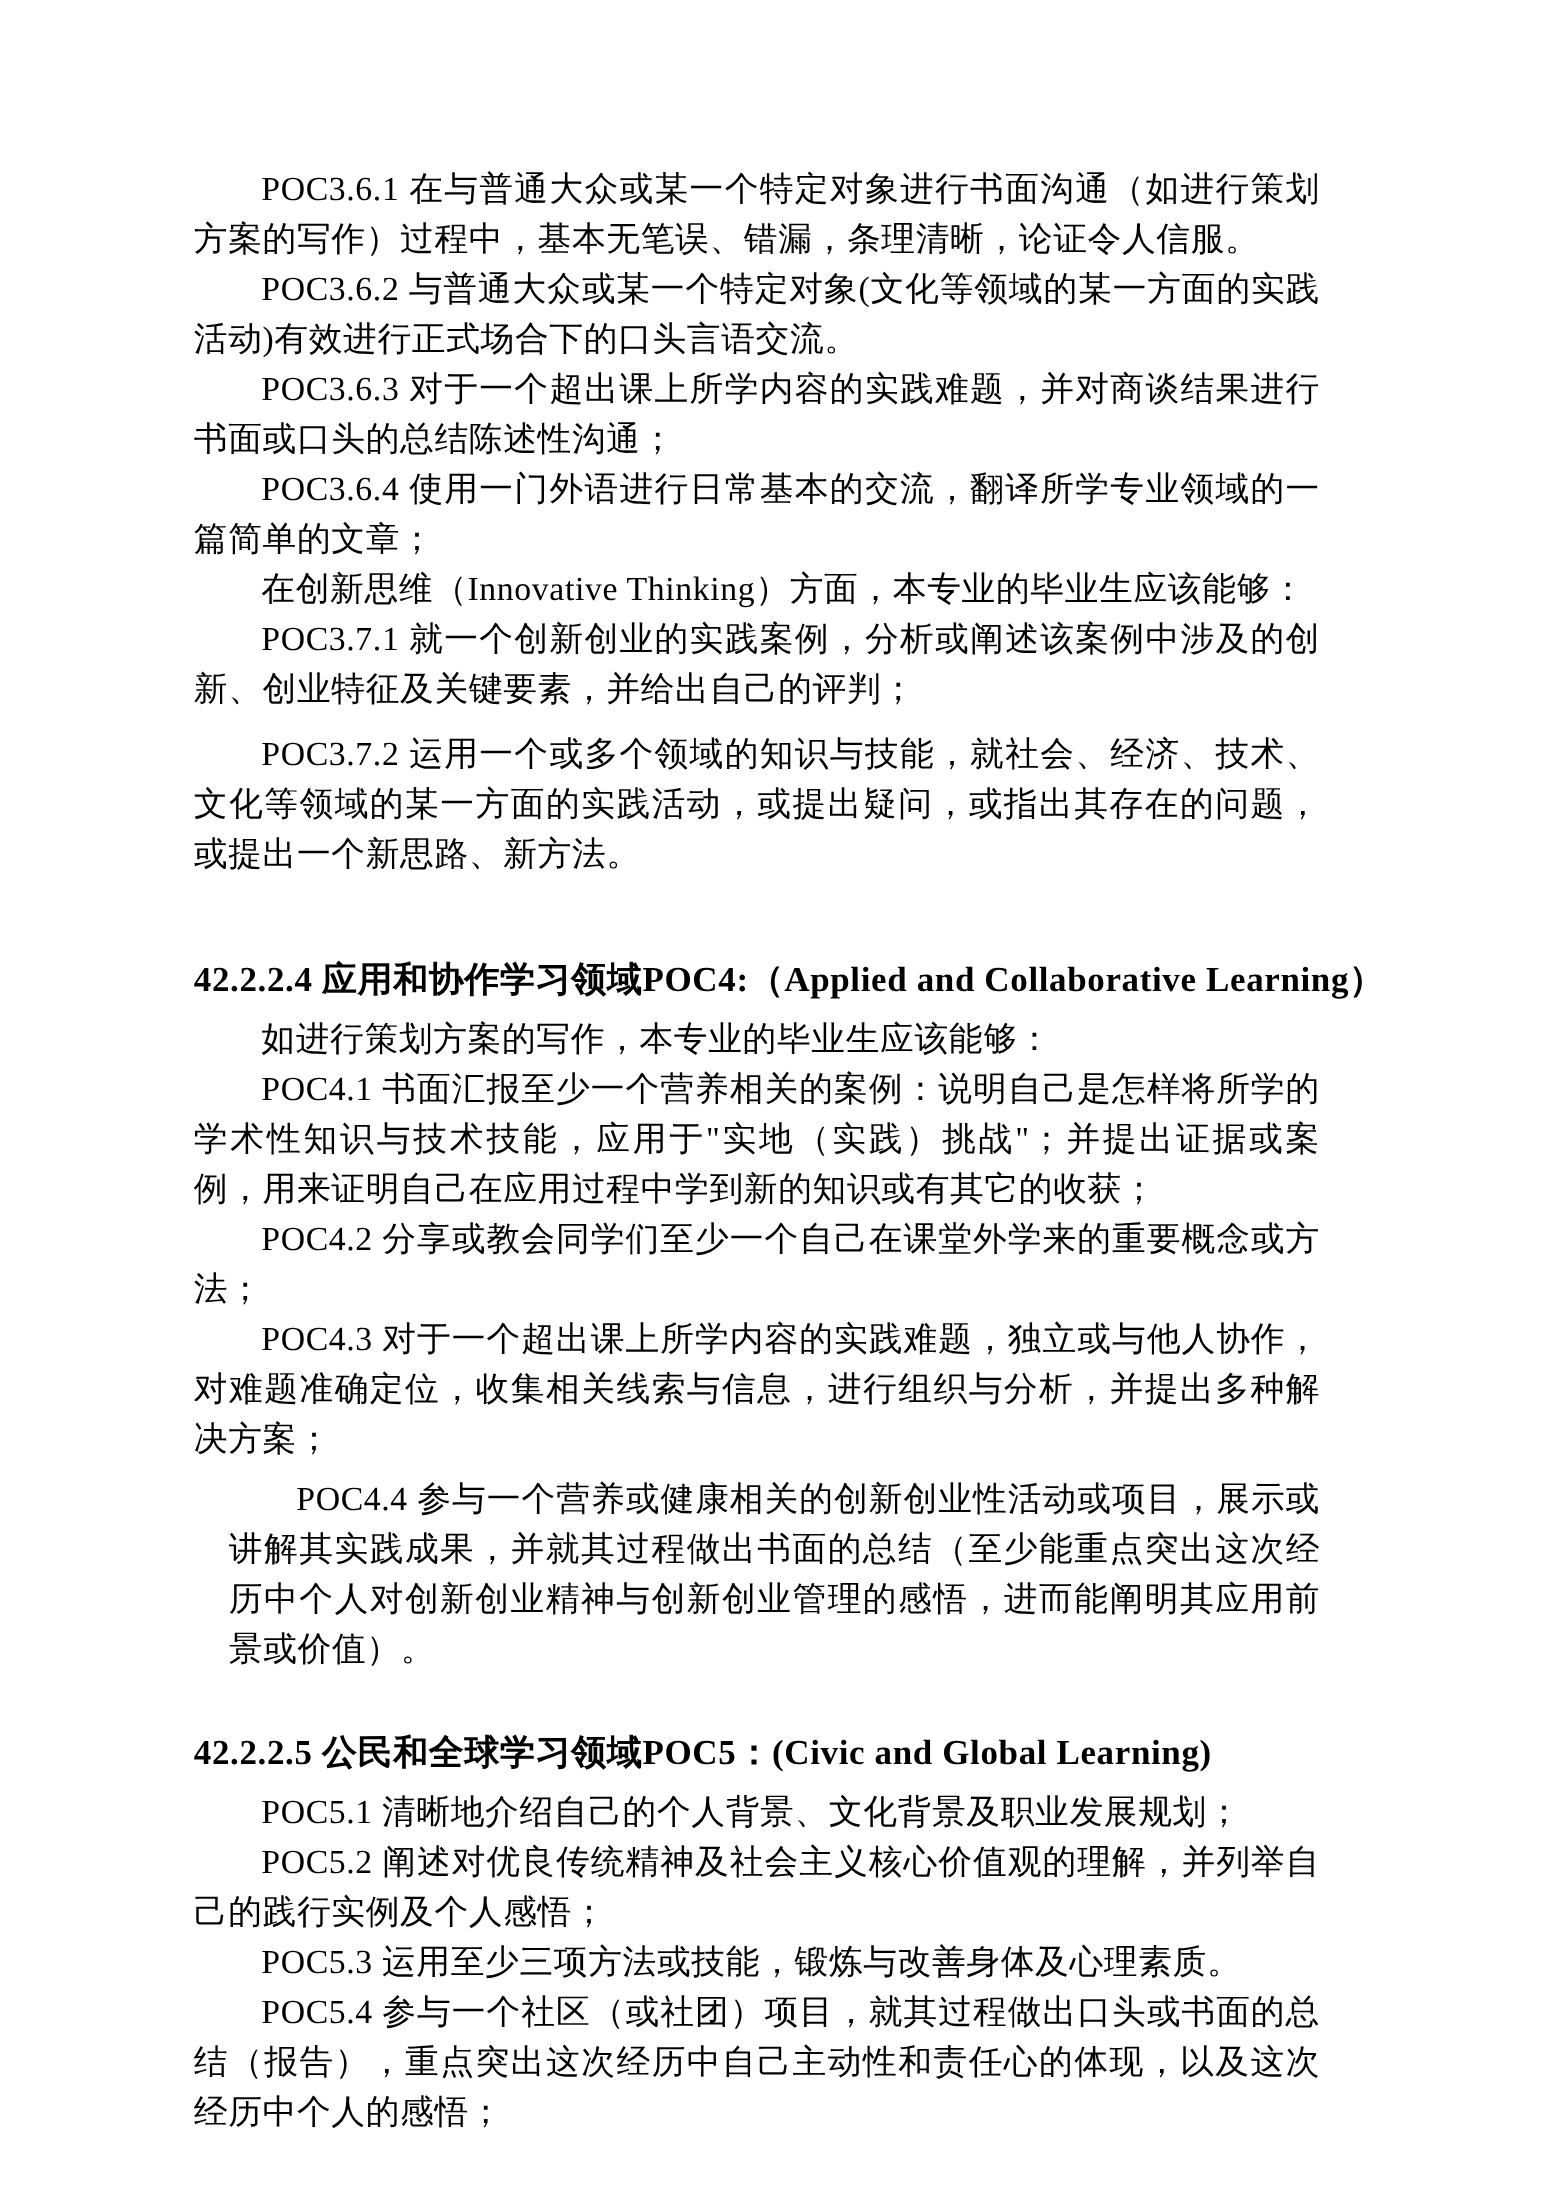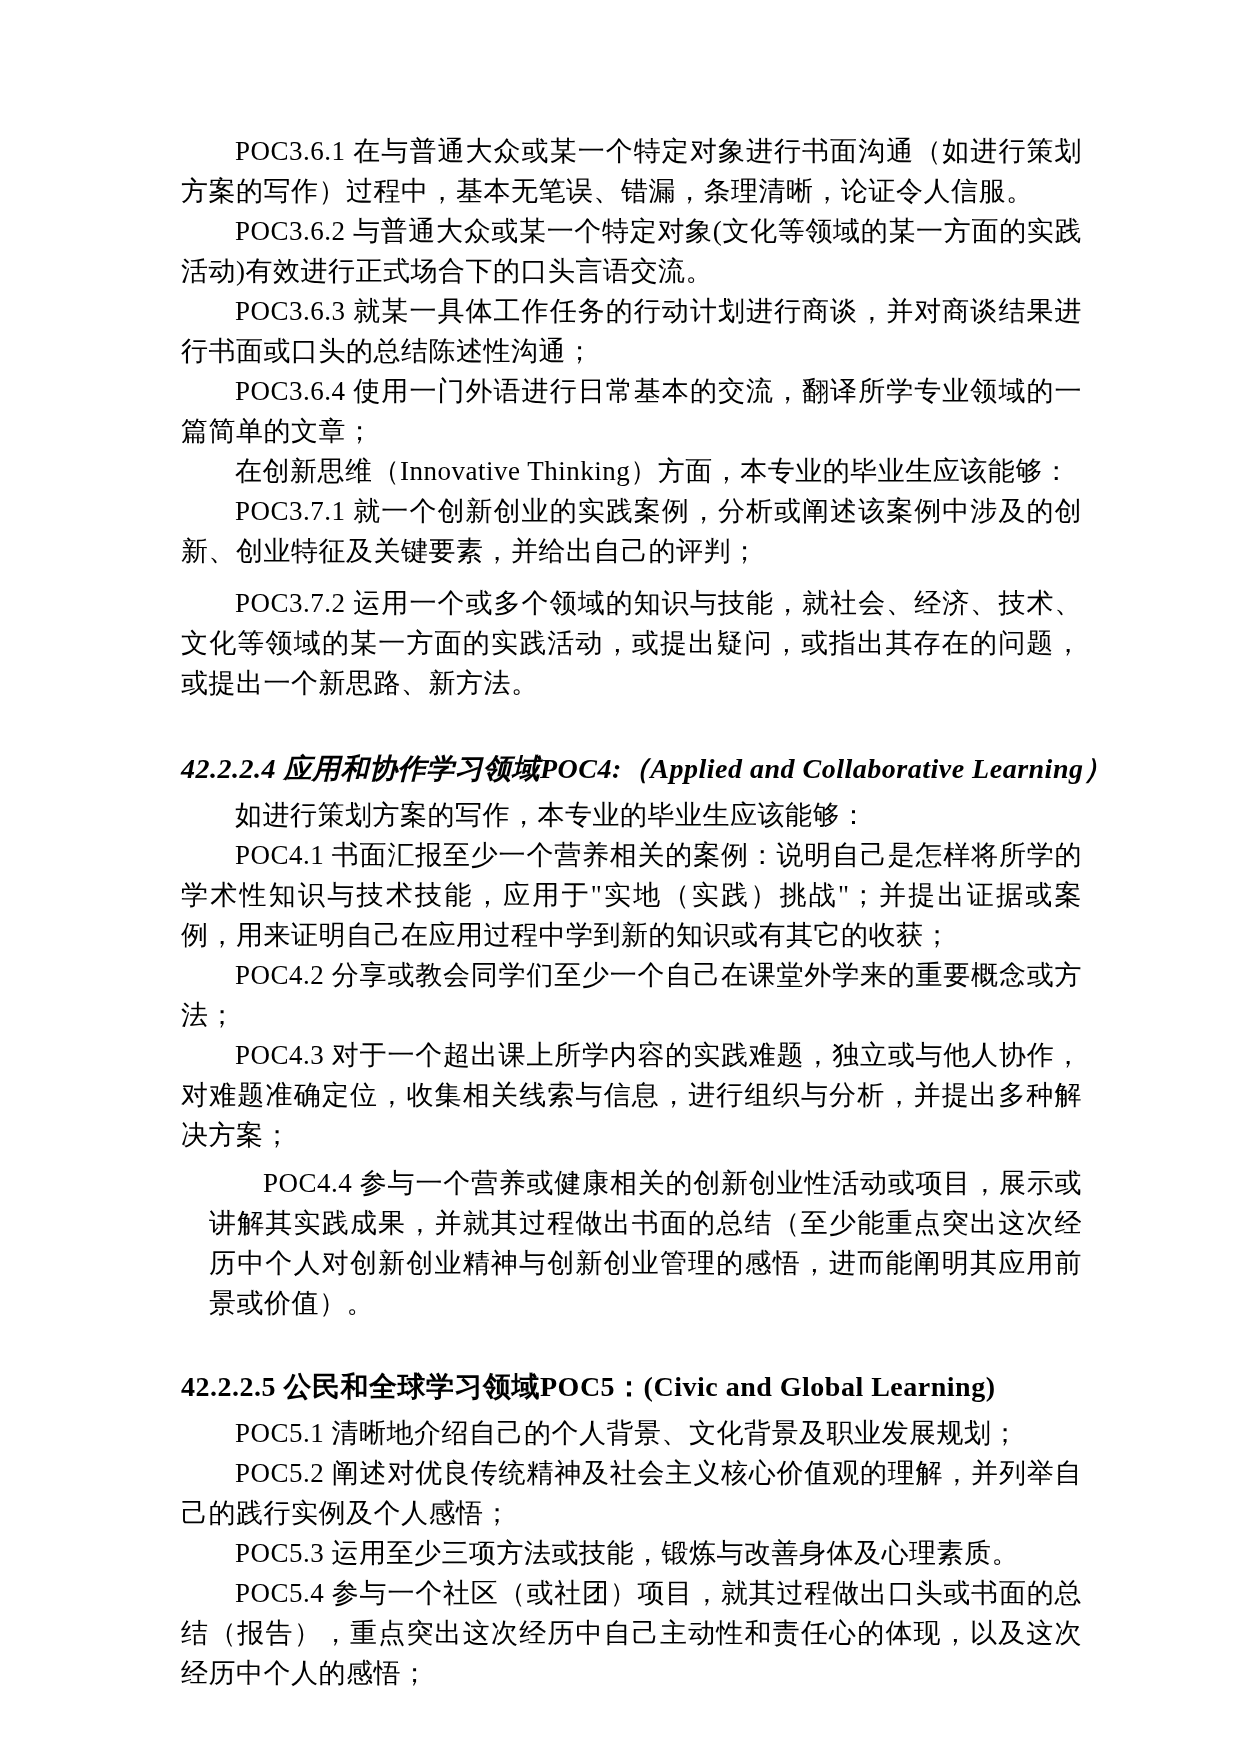--- a/index.html
+++ b/index.html
@@ -11,21 +11,21 @@
     position: relative;
     width: 1239px;
     height: 1754px;
     background: #ffffff;
     overflow: hidden;
     font-family: "Liberation Serif", "DejaVu Serif", serif;
     color: #000000;
   }
   .content {
     position: absolute;
-    left: 181px;
+    left: 155px;
     top: 131px;
     width: 901px;
   }
   .para {
     margin: 0;
     font-size: 27px;
     line-height: 40px;
     text-align: justify;
     text-justify: inter-ideograph;
     text-indent: 2em;
@@ -36,32 +36,32 @@
   .para.gap-8  { margin-top: 8px; margin-left: 28px; }
   .heading {
     margin: 0;
     font-size: 28px;
     font-weight: bold;
     line-height: 44px;
     text-indent: 0;
     letter-spacing: 0.5px;
     white-space: nowrap;
   }
-  .heading.h-424 { margin-top: 44px; margin-bottom: 4px; font-style: italic; }
+  .heading.h-424 { margin-top: 60px; margin-bottom: 4px; }
   .heading.h-425 { margin-top: 42px; margin-bottom: 4px; font-family: Liberation Serif, serif; }
 </style>
 </head>
 <body>
 
 <div class="page">
   <div class="content">
 
     <p class="para">POC3.6.1 在与普通大众或某一个特定对象进行书面沟通（如进行策划方案的写作）过程中，基本无笔误、错漏，条理清晰，论证令人信服。</p>
     <p class="para">POC3.6.2 与普通大众或某一个特定对象(文化等领域的某一方面的实践活动)有效进行正式场合下的口头言语交流。</p>
-    <p class="para">POC3.6.3 就某一具体工作任务的行动计划进行商谈，并对商谈结果进行书面或口头的总结陈述性沟通；</p>
+    <p class="para">POC3.6.3 对于一个超出课上所学内容的实践难题，并对商谈结果进行书面或口头的总结陈述性沟通；</p>
     <p class="para">POC3.6.4 使用一门外语进行日常基本的交流，翻译所学专业领域的一篇简单的文章；</p>
     <p class="para">在创新思维（Innovative Thinking）方面，本专业的毕业生应该能够：</p>
     <p class="para">POC3.7.1 就一个创新创业的实践案例，分析或阐述该案例中涉及的创新、创业特征及关键要素，并给出自己的评判；</p>
     <p class="para gap-12">POC3.7.2 运用一个或多个领域的知识与技能，就社会、经济、技术、文化等领域的某一方面的实践活动，或提出疑问，或指出其存在的问题，或提出一个新思路、新方法。</p>
 
     <h2 class="heading h-424">42.2.2.4 应用和协作学习领域POC4:（Applied and Collaborative Learning）</h2>
 
     <p class="para">如进行策划方案的写作，本专业的毕业生应该能够：</p>
     <p class="para">POC4.1 书面汇报至少一个营养相关的案例：说明自己是怎样将所学的学术性知识与技术技能，应用于"实地（实践）挑战"；并提出证据或案例，用来证明自己在应用过程中学到新的知识或有其它的收获；</p>
     <p class="para">POC4.2 分享或教会同学们至少一个自己在课堂外学来的重要概念或方法；</p>

